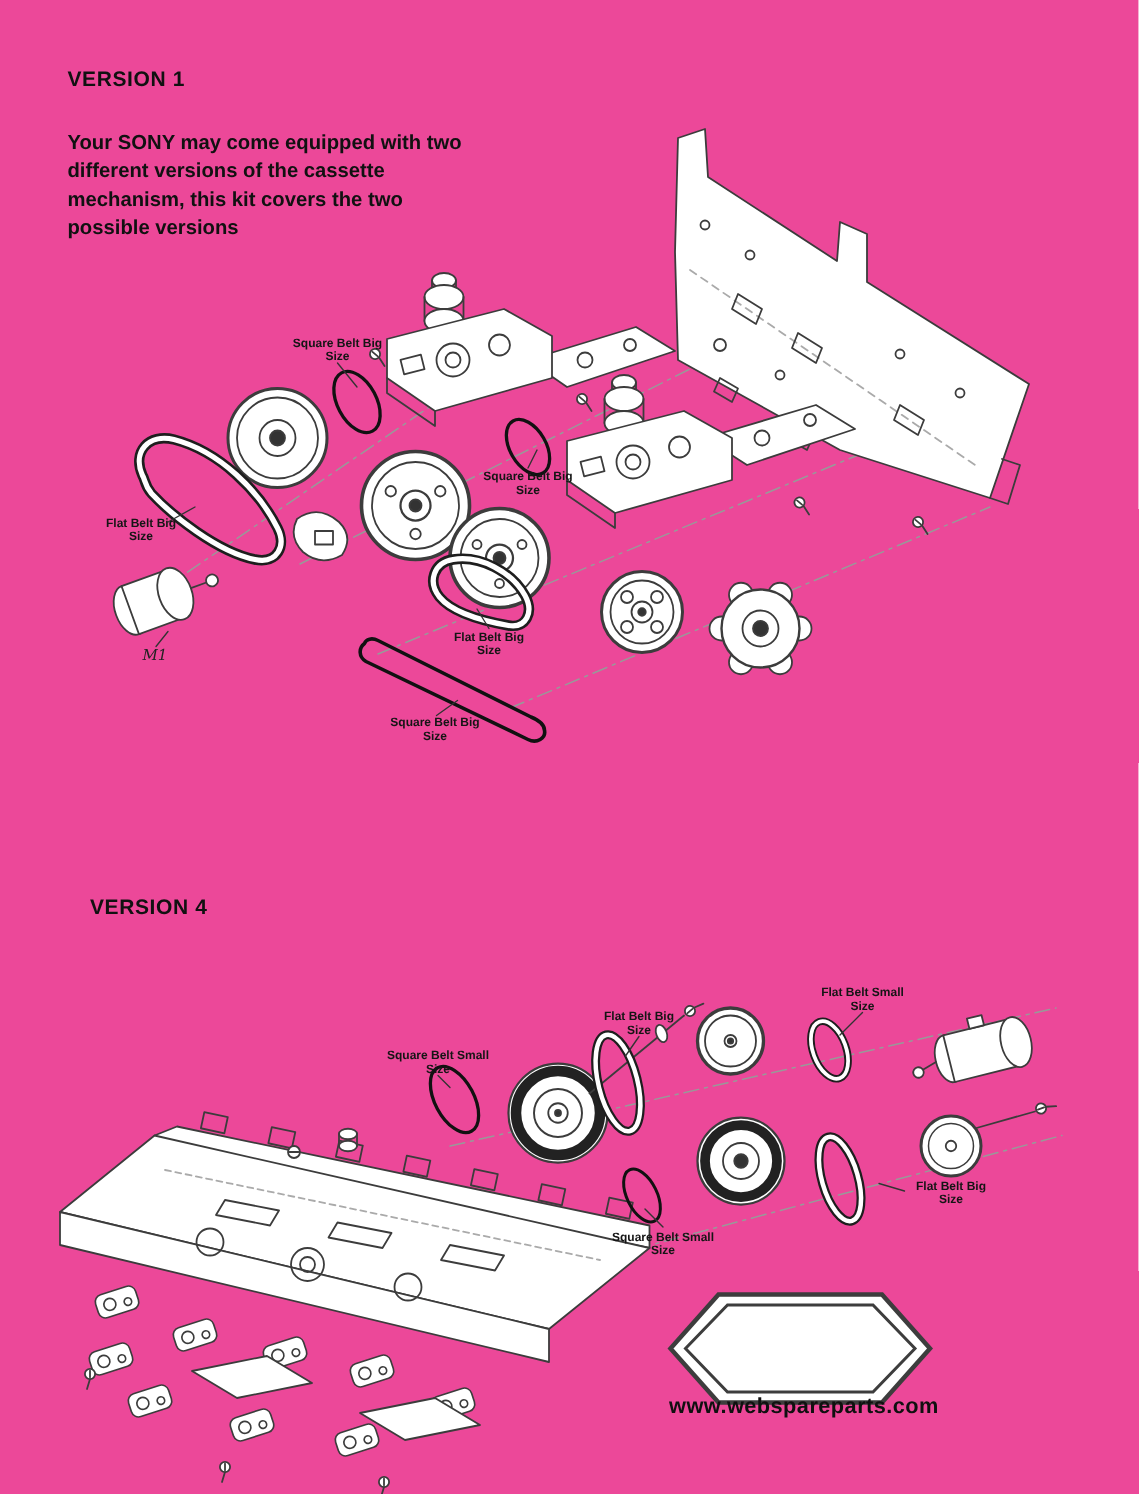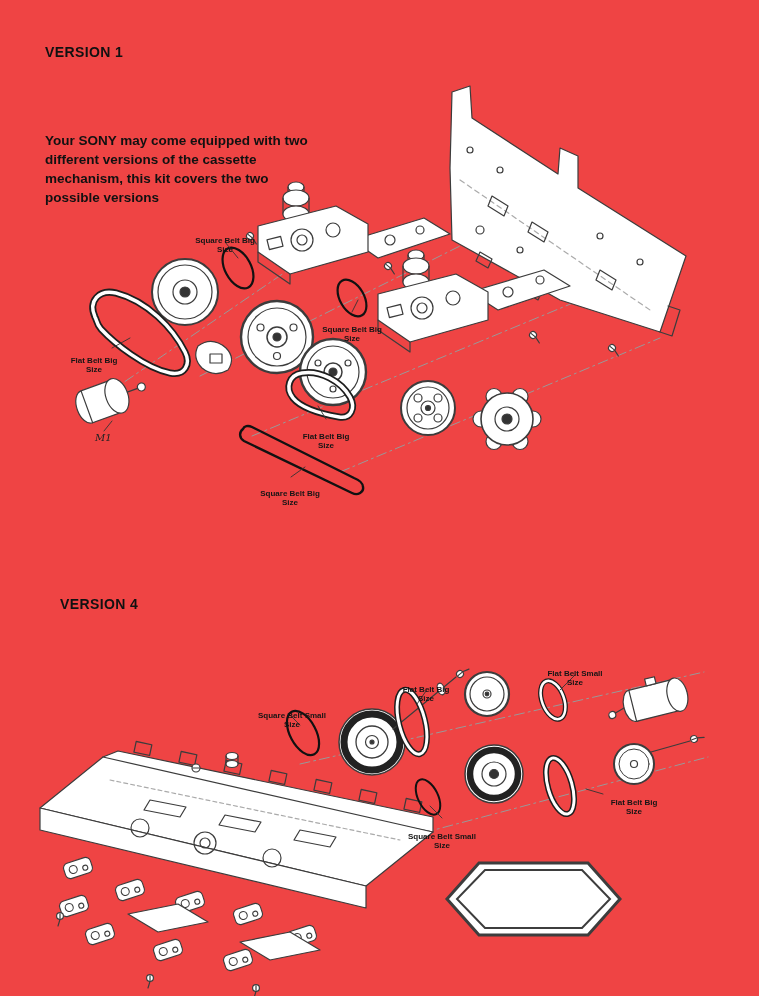--- a/index.html
+++ b/index.html
@@ -1,21 +1,21 @@
 <!DOCTYPE html>
 <html><head>
 <meta charset="utf-8">
 <style>
   html,body{margin:0;padding:0;background:#fff;}
-  #page{position:relative;width:759px;height:996px;background:#ef4444;overflow:hidden;
+  #page{position:relative;width:759px;height:996px;background:#ec4899;overflow:hidden;
         font-family:"Liberation Sans",sans-serif;}
   svg{position:absolute;left:0;top:0;}
   .section-title{position:absolute;font:bold 14px "Liberation Sans",sans-serif;color:#111;letter-spacing:.4px;}
-  .intro{position:absolute;font:bold 13.5px/1.4 "Liberation Sans",sans-serif;color:#111;margin-top:46px;}
-  .part-label{position:absolute;font:bold 8px/1.18 "Liberation Sans",sans-serif;color:#151515;text-align:center;margin-top:12px;}
+  .intro{position:absolute;font:bold 13.5px/1.4 "Liberation Sans",sans-serif;color:#111;}
+  .part-label{position:absolute;font:bold 8px/1.18 "Liberation Sans",sans-serif;color:#151515;text-align:center;}
   .m1{position:absolute;font:italic 10px "DejaVu Serif",serif;color:#222;}
   .logo-text{position:absolute;font:bold 17px "Liberation Sans",sans-serif;color:#181818;text-align:center;letter-spacing:.2px;}
   .site-url{position:absolute;font:bold 14.5px "Liberation Sans",sans-serif;color:#101010;text-align:center;letter-spacing:.3px;}
 </style>
 </head>
 <body>
 
 <div id="page">
 
   <svg width="759" height="996" viewBox="0 0 759 996">
@@ -315,14 +315,15 @@
   <div class="m1" style="left:95px;top:432px;">M1</div>
 
   <div class="section-title" style="left:60px;top:596px;">VERSION 4</div>
 
   <div class="part-label" style="left:256px;top:699px;width:72px;">Square Belt Small Size</div>
   <div class="part-label" style="left:396px;top:673px;width:60px;">Flat Belt Big Size</div>
   <div class="part-label" style="left:543px;top:657px;width:64px;">Flat Belt Small Size</div>
   <div class="part-label" style="left:406px;top:820px;width:72px;">Square Belt Small Size</div>
   <div class="part-label" style="left:604px;top:786px;width:60px;">Flat Belt Big Size</div>
 
+  <div class="site-url" style="left:418px;top:930px;width:236px;">www.webspareparts.com</div>
 
 </div>
 
 </body></html>

